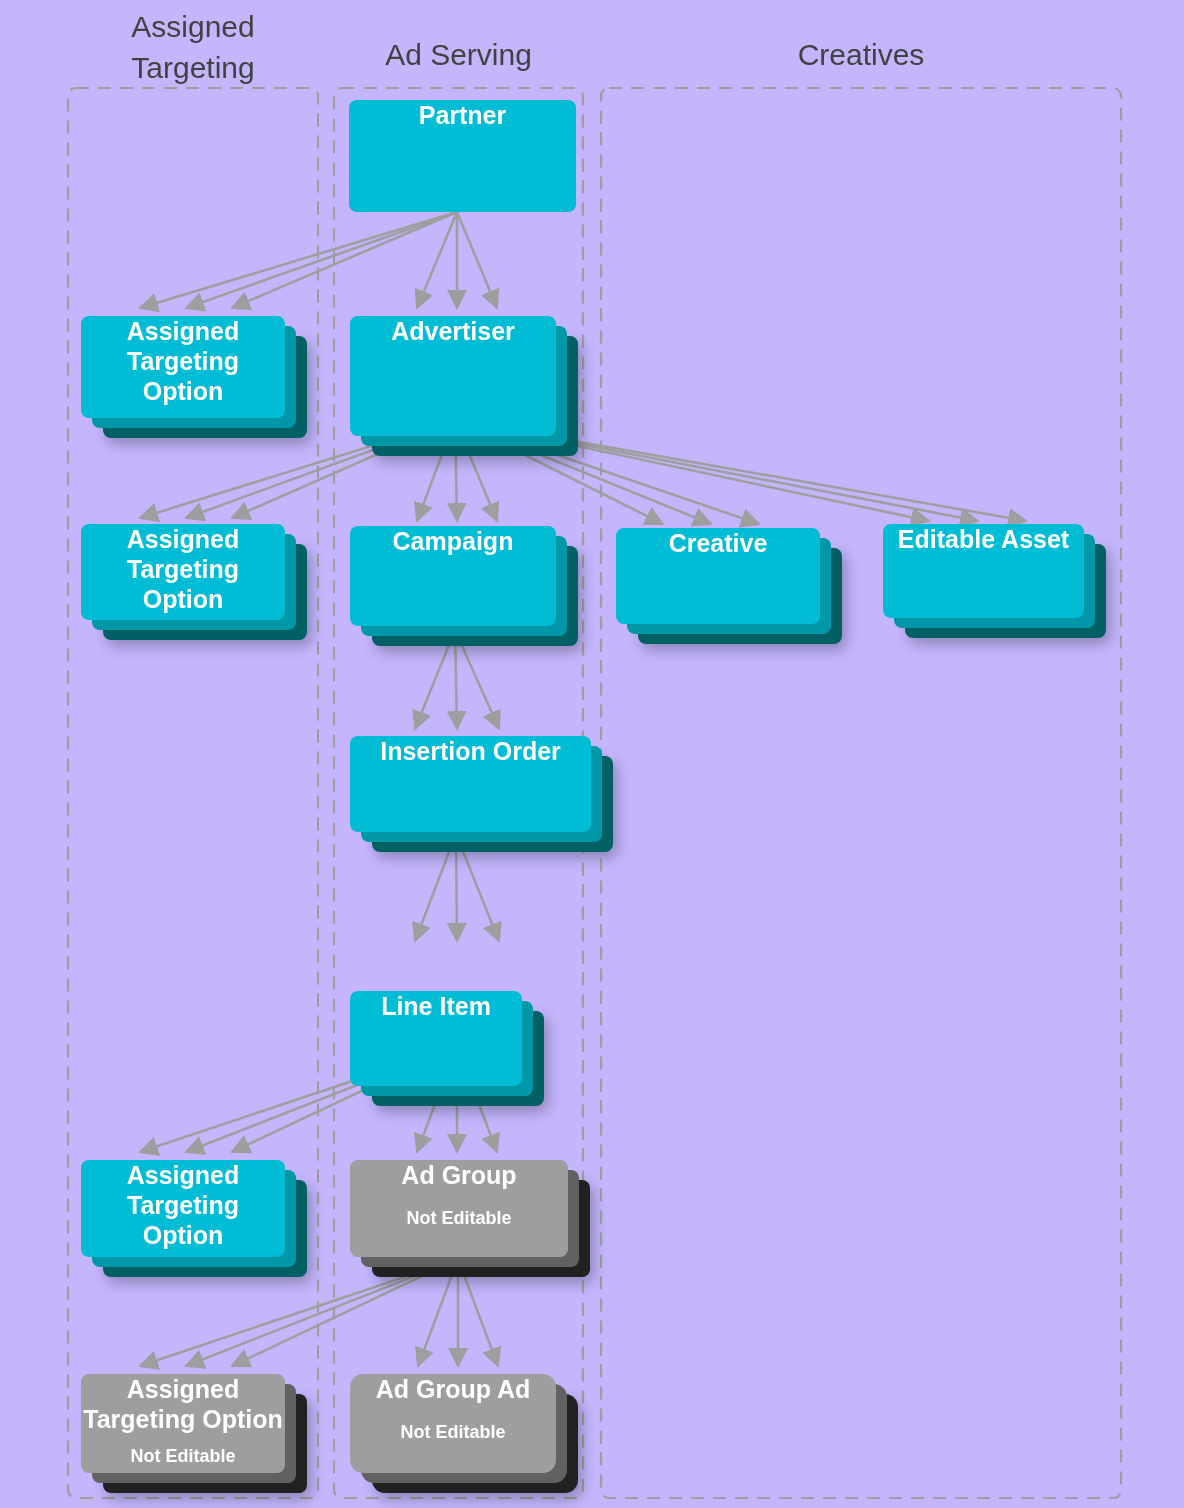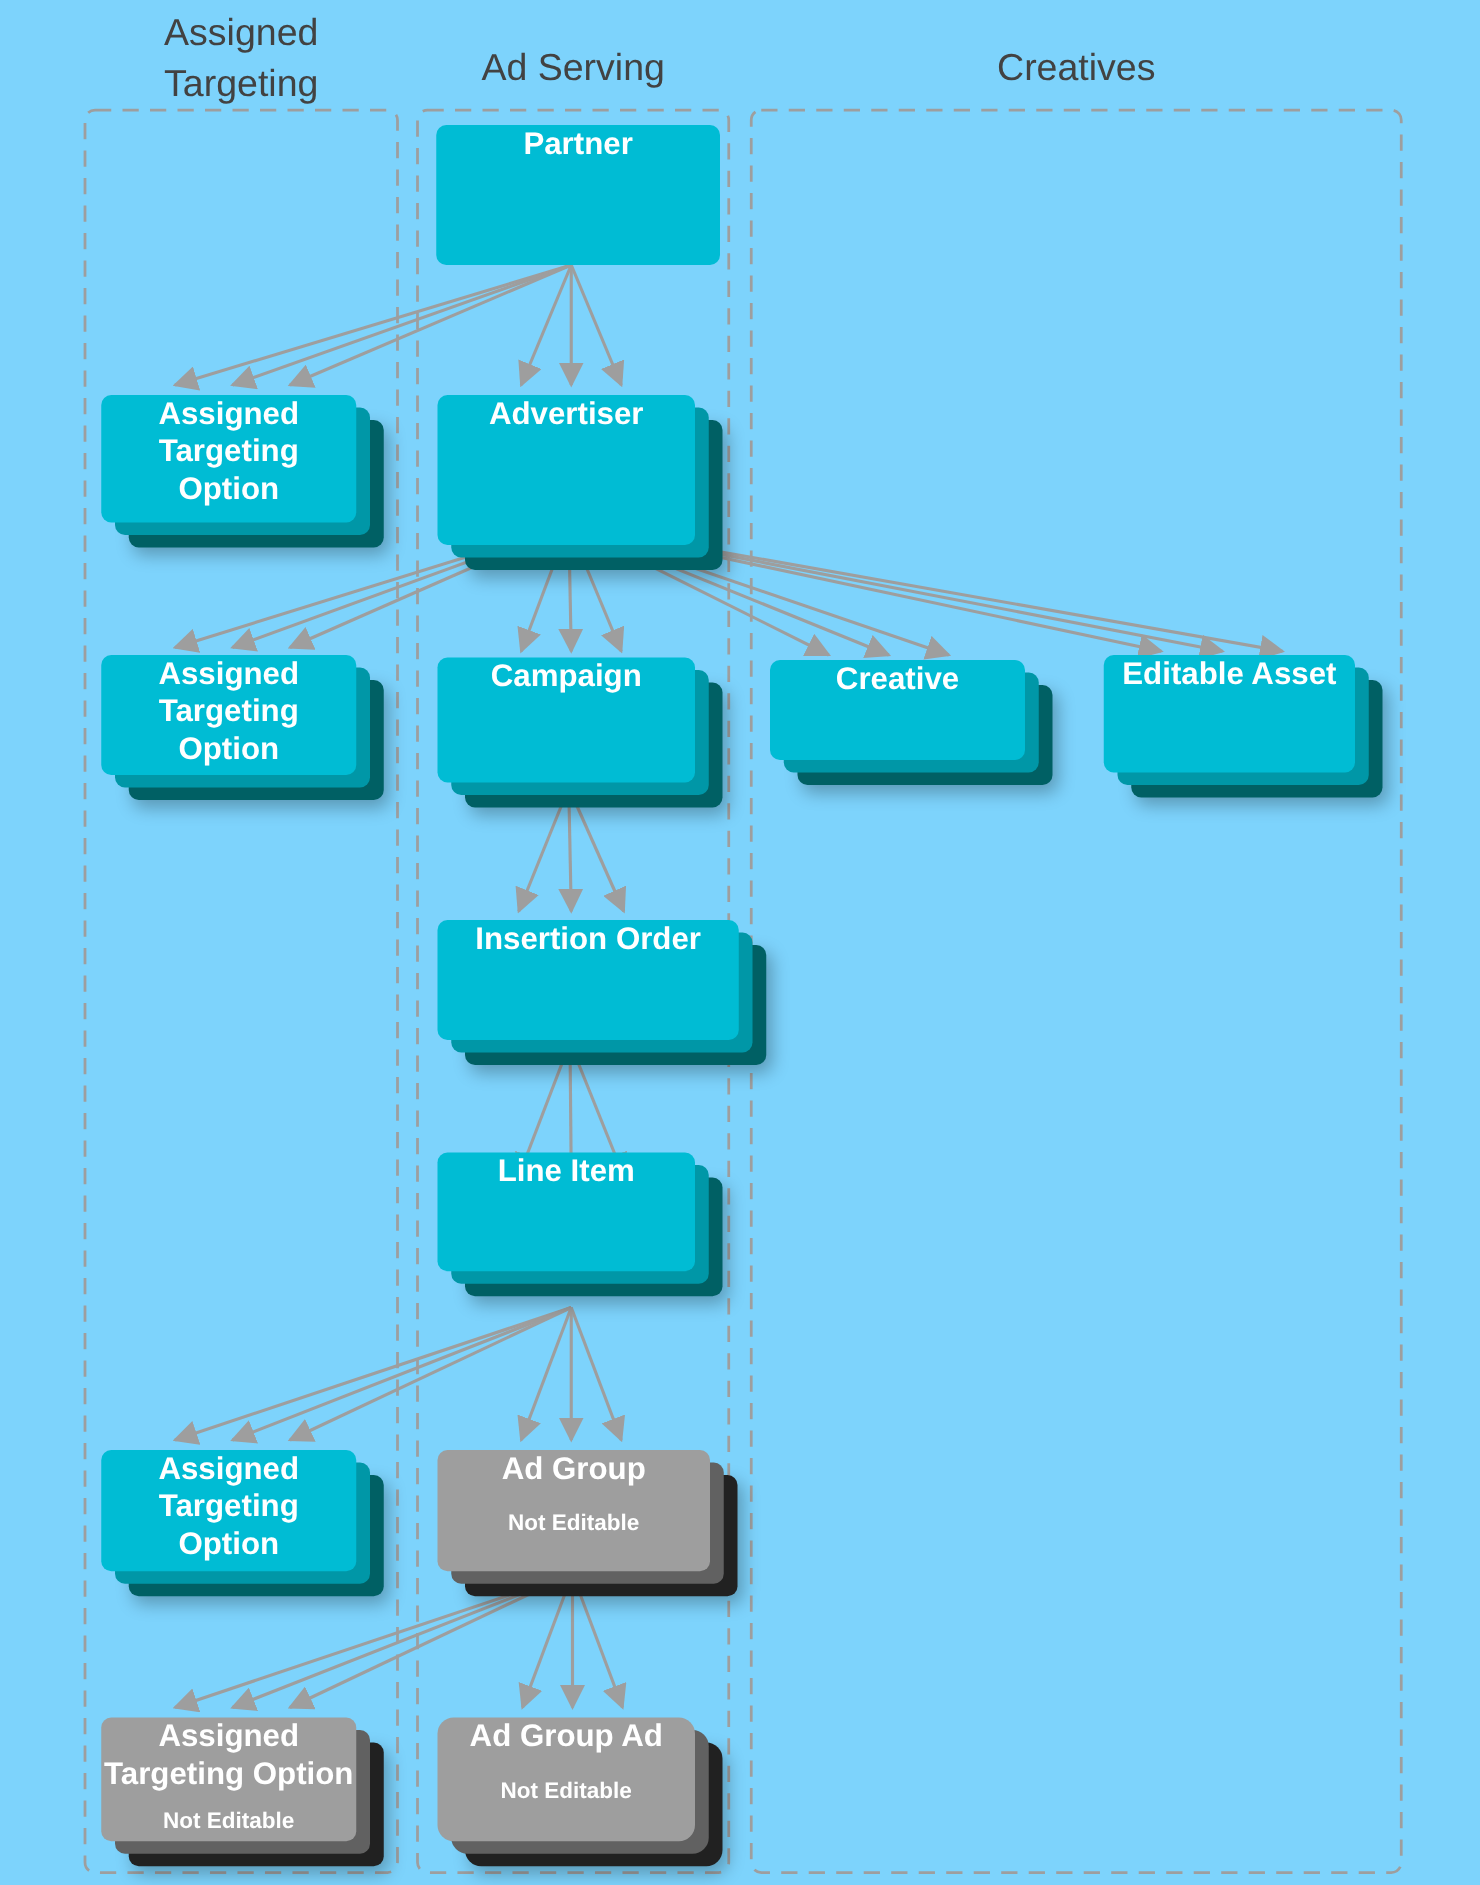--- a/index.html
+++ b/index.html
@@ -1,21 +1,21 @@
 <!DOCTYPE html>
 <html><head>
 <meta charset="utf-8">
 <style>
   html,body{margin:0;padding:0;background:#ffffff;}
   .canvas{
     position:relative;
     width:1184px;height:1508px;
     font-family:"Liberation Sans", sans-serif;
     overflow:hidden;
-    background:#7dd3fc;
+    background:#c4b5fd;
   }
   .layer{position:absolute;left:0;top:0;}
   .hdr{
     position:absolute;
     text-align:center;
     color:#424242;
     font-size:30px;
     line-height:41px;
     white-space:pre-line;
   }
@@ -51,24 +51,24 @@
   .sub{
     font-size:18px;
     font-weight:bold;
     margin-top:16px;
   }
   .n-partner{left:349px;top:100px;width:227px;height:112px;}
   .n-ato-partner{left:81px;top:316px;width:204px;height:102px;}
   .n-advertiser{left:350px;top:316px;width:206px;height:120px;}
   .n-ato-advertiser{left:81px;top:524px;width:204px;height:96px;}
   .n-campaign{left:350px;top:526px;width:206px;height:100px;}
-  .n-creative{left:616px;top:528px;width:204px;height:80px;}
+  .n-creative{left:616px;top:528px;width:204px;height:96px;}
   .n-creative-asset{left:883px;top:524px;width:201px;height:94px;}
   .n-insertion-order{left:350px;top:736px;width:241px;height:96px;}
-  .n-line-item{left:350px;top:922px;width:206px;height:95px;}
+  .n-line-item{left:350px;top:991px;width:172px;height:95px;}
   .n-ato-line-item{left:81px;top:1160px;width:204px;height:97px;}
   .n-ad-group{left:350px;top:1160px;width:218px;height:97px;}
   .n-ato-ad-group{left:81px;top:1374px;width:204px;height:99px;}
   .n-ad-group-ad{left:350px;top:1374px;width:206px;height:99px;border-radius:13px;}
   .n-ad-group .sub,.n-ad-group-ad .sub{margin-top:18px;}
   .n-ato-ad-group .sub{margin-top:12px;}
 </style>
 </head>
 <body>
 

